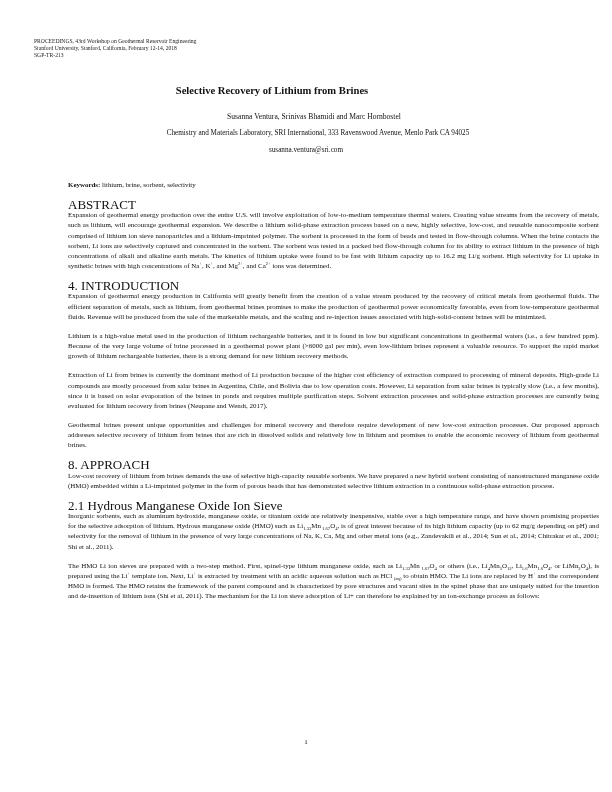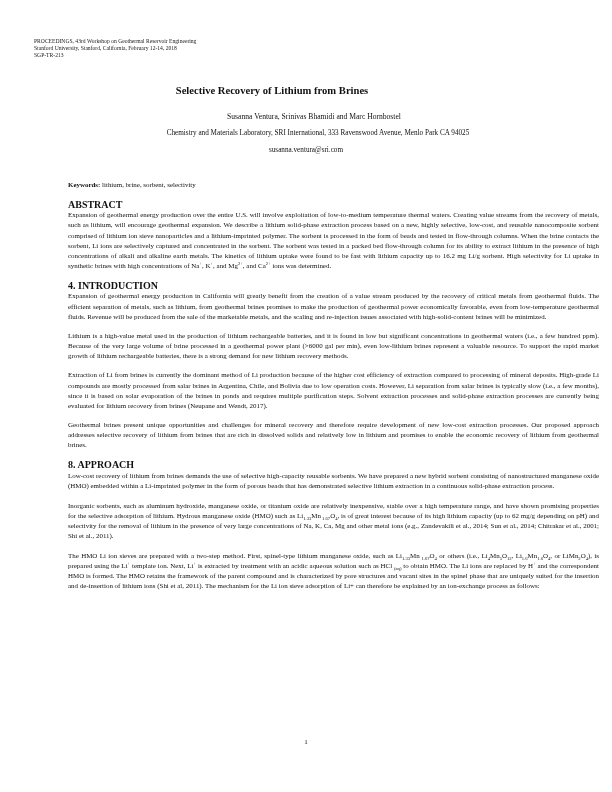--- a/index.html
+++ b/index.html
@@ -5,21 +5,21 @@
   html, body { margin: 0; padding: 0; background: #ffffff; }
   body { width: 612px; height: 792px; position: relative; overflow: hidden; font-family: "Liberation Serif", "DejaVu Serif", serif; color: #111; }
   .page { position: absolute; left: 0; top: 0; width: 612px; height: 792px; }
   .header { position: absolute; left: 34px; top: 38px; font-size: 5.6px; line-height: 7.2px; color: #222; }
   .title { position: absolute; left: 0; width: 544px; top: 85px; text-align: center; font-weight: bold; font-size: 10.6px; }
   .authors { position: absolute; left: 8px; width: 612px; top: 112px; text-align: center; font-size: 7.6px; }
   .affil { position: absolute; left: 0; width: 612px; top: 129px; text-align: center; font-size: 7.2px; margin-left: 12px; }
   .email { position: absolute; left: 0; width: 612px; top: 146px; text-align: center; font-size: 7.2px; }
   .body { position: absolute; left: 40px; width: 531px; top: 180px; font-size: 6.95px; line-height: 10.15px; margin-left: 28px; }
   .kw b { font-weight: bold; }
-  .h { font-weight: bold; margin: 0; font-size: 10px; line-height: 10.15px; }
+  .h { font-weight: normal; margin: 0; font-size: 13px; line-height: 10.15px; }
   p { margin: 0; text-align: justify; }
   .gap { height: 10px; }
   .gap-s { height: 9px; }
   sub, sup { font-size: 4.6px; line-height: 0; }
   .pagenum { position: absolute; left: 0; width: 612px; top: 738px; text-align: center; font-size: 7px; }
 </style>
 </head>
 <body>
 
 <div class="page">
@@ -55,20 +55,21 @@
     <div class="gap-s"></div>
     <p>Geothermal brines present unique opportunities and challenges for mineral recovery and therefore require development of new low-cost extraction processes. Our proposed approach addresses selective recovery of lithium from brines that are rich in dissolved solids and relatively low in lithium and promises to enable the economic recovery of lithium from geothermal brines.</p>
 
     <div class="gap"></div>
 
     <div class="h">8. APPROACH</div>
     <p>Low-cost recovery of lithium from brines demands the use of selective high-capacity reusable sorbents. We have prepared a new hybrid sorbent consisting of nanostructured manganese oxide (HMO) embedded within a Li-imprinted polymer in the form of porous beads that has demonstrated selective lithium extraction in a continuous solid-phase extraction process.</p>
 
     <div class="gap"></div>
 
+    <div class="h">2.1 Hydrous Manganese Oxide Ion Sieve</div>
     <p><span>Inorganic sorbents, such as aluminum hydroxide, manganese oxide, or titanium oxide are relatively inexpensive, stable over a high temperature range, and have shown promising properties for the selective adsorption of lithium. Hydrous manganese oxide (HMO) such as Li</span><sub>1.33</sub><span>Mn</span><sub> 1.67</sub><span>O</span><sub>4</sub><span>, is of great interest because of its high lithium capacity (up to 62 mg/g depending on pH) and selectivity for the removal of lithium in the presence of very large concentrations of Na, K, Ca, Mg and other metal ions (e.g., Zandevakili et al., 2014; Sun et al., 2014; Chitrakar et al., 2001; Shi et al., 2011).</span></p>
     <div class="gap-s"></div>
     <p><span>The HMO Li ion sieves are prepared with a two-step method. First, spinel-type lithium manganese oxide, such as Li</span><sub>1.33</sub><span>Mn</span><sub> 1.67</sub><span>O</span><sub>4</sub><span> or others (i.e., Li</span><sub>4</sub><span>Mn</span><sub>5</sub><span>O</span><sub>12</sub><span>, Li</span><sub>1.6</sub><span>Mn</span><sub>1.6</sub><span>O</span><sub>4</sub><span>, or LiMn</span><sub>2</sub><span>O</span><sub>4</sub><span>), is prepared using the Li</span><sup>+</sup><span> template ion. Next, Li</span><sup>+</sup><span> is extracted by treatment with an acidic aqueous solution such as HCl </span><sub>(aq)</sub><span> to obtain HMO. The Li ions are replaced by H</span><sup>+</sup><span> and the correspondent HMO is formed. The HMO retains the framework of the parent compound and is characterized by pore structures and vacant sites in the spinel phase that are uniquely suited for the insertion and de-insertion of lithium ions (Shi et al, 2011). The mechanism for the Li ion sieve adsorption of Li+ can therefore be explained by an ion-exchange process as follows:</span></p>
 
   </div>
 
   <div class="pagenum">1</div>
 </div>
 
 </body></html>

